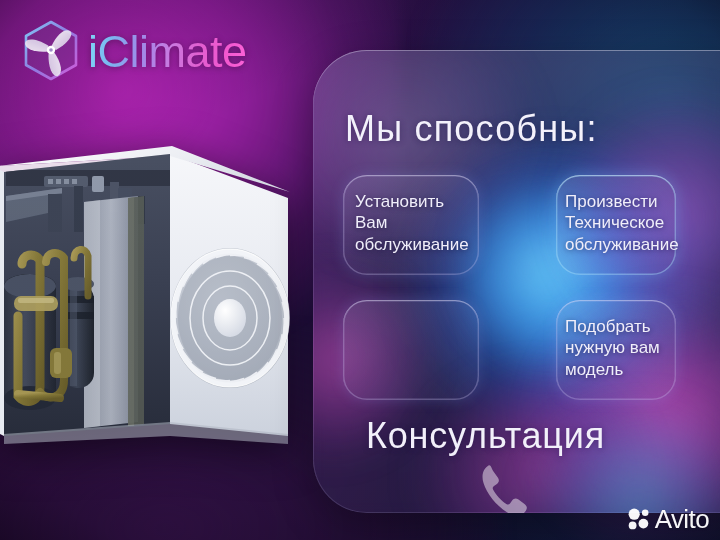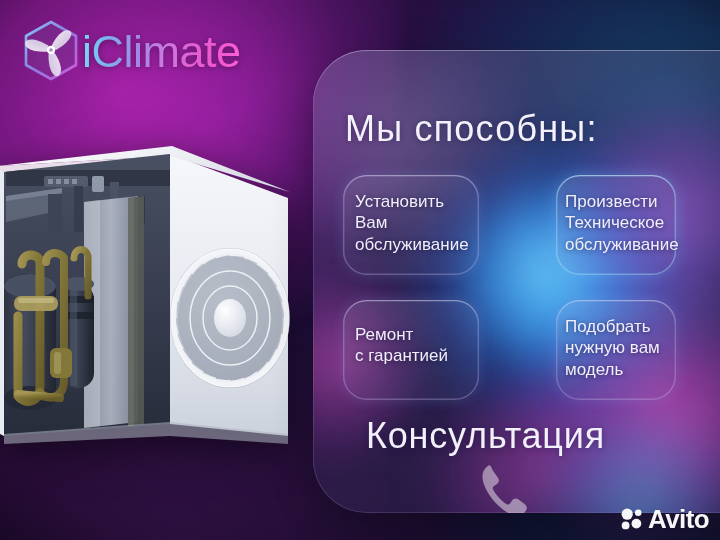--- a/index.html
+++ b/index.html
@@ -89,21 +89,21 @@
         rgba(0,0,0,0) 40%,
         rgba(5,2,14,0.30) 85%,
         rgba(3,1,10,0.55) 100%);
   }
 
   
   .logo {
     position: absolute;
     left: 16px; top: 16px;
     display: flex; align-items: center;
-    gap: 2px;
+    gap: 8px;
     z-index: 40;
   }
   .logo-mark { width: 70px; height: 70px; display:block; }
   .logo-text {
     font-size: 45px;
     font-weight: 400;
     letter-spacing: -0.5px;
     line-height: 1;
     margin-left: -6px;
     background: linear-gradient(94deg,
@@ -293,21 +293,21 @@
   .avito {
     position: absolute;
     right: 11px; bottom: 8px;
     display: flex; align-items: center; gap: 5px;
     z-index: 60;
     opacity: 0.96;
   }
   .avito-dots { width: 22px; height: 22px; display:block; }
   .avito-word {
     font-size: 26px;
-    font-weight: 700;
+    font-weight: 400;
     color: #ffffff;
     letter-spacing: -0.6px;
     line-height: 1;
     text-shadow: 0 1px 3px rgba(0,0,0,0.25);
   }
 </style>
 </head>
 <body>
 
 <div id="stage">
@@ -536,22 +536,20 @@
       <div class="card card-b"></div>
       <div class="card card-c"></div>
       <div class="card card-d"></div>
 
       <div class="card-label cl-a">Установить
 Вам
 обслуживание</div>
       <div class="card-label cl-b">Произвести
 Техническое
 обслуживание</div>
-      <div class="card-label cl-c">Ремонт
-с гарантией</div>
       <div class="card-label cl-d">Подобрать
 нужную вам
 модель</div>
 
       <div class="panel-footer">Консультация</div>
 
       <div class="phone-icon">
         <svg viewBox="0 0 52 56" xmlns="http://www.w3.org/2000/svg">
           <path d="M10.5 3.5 C5.5 6.5 3 13 5.5 21 C9 32.5 19.5 45 31 51.5 C38.5 55.5 45 53.5 48 48.5
                    C49.5 46 49 44 46.5 42 L40.5 37.5 C38 35.7 35.8 36.2 34.3 38.3 L32.2 41.2

